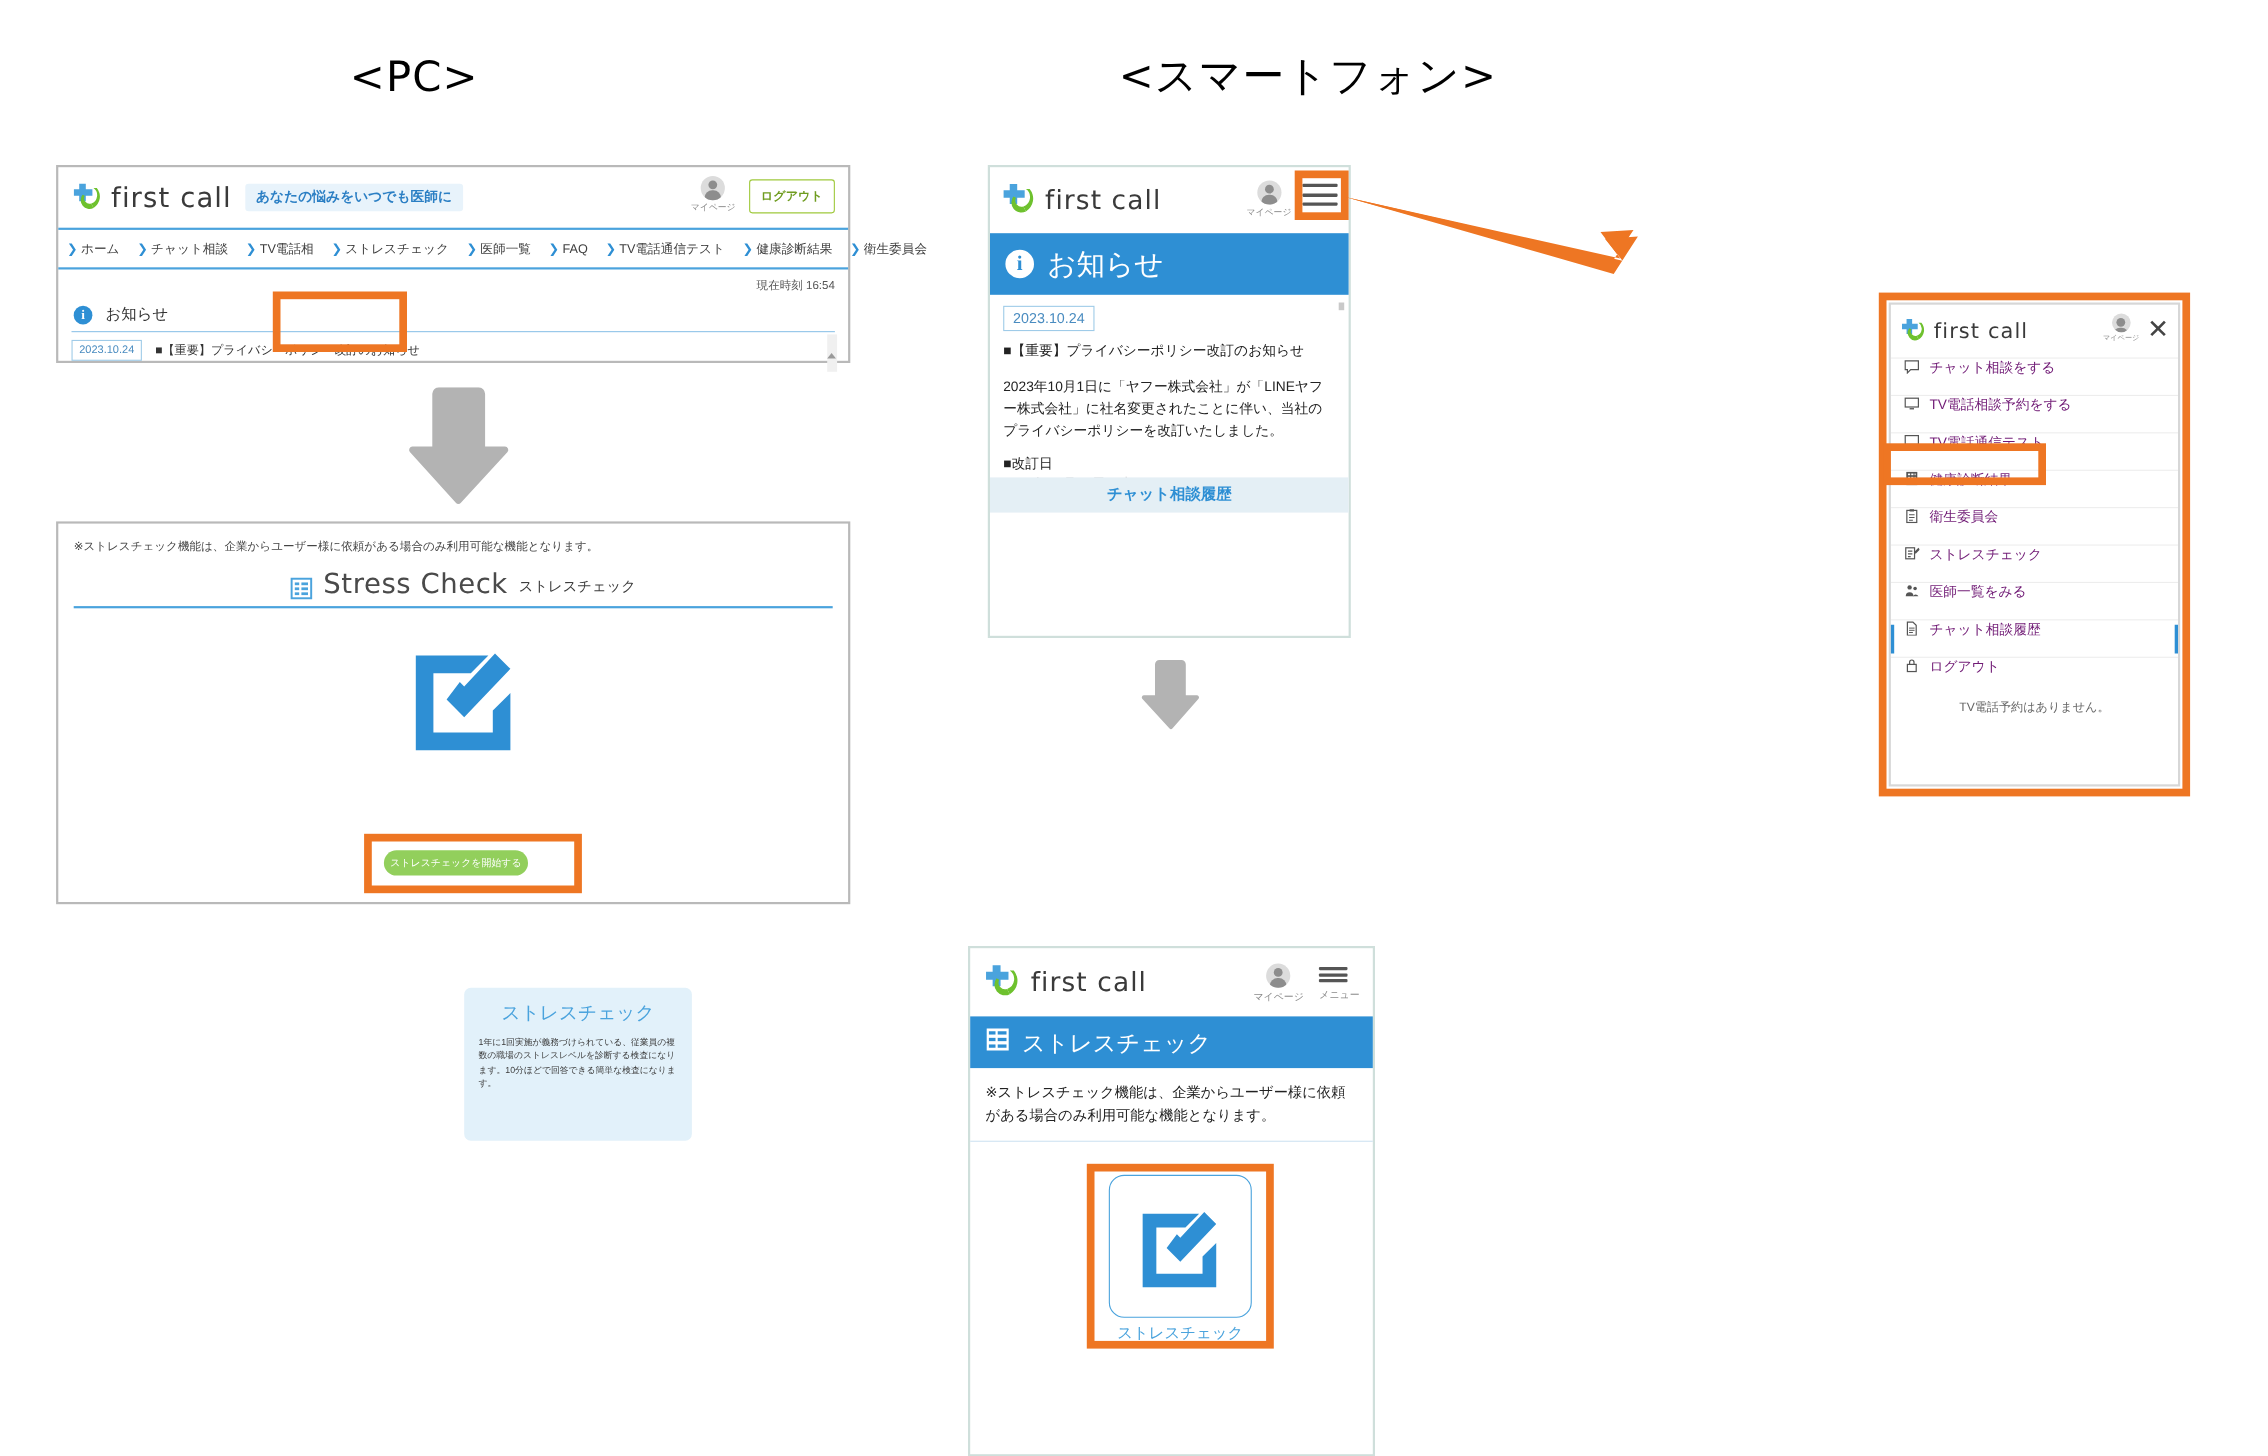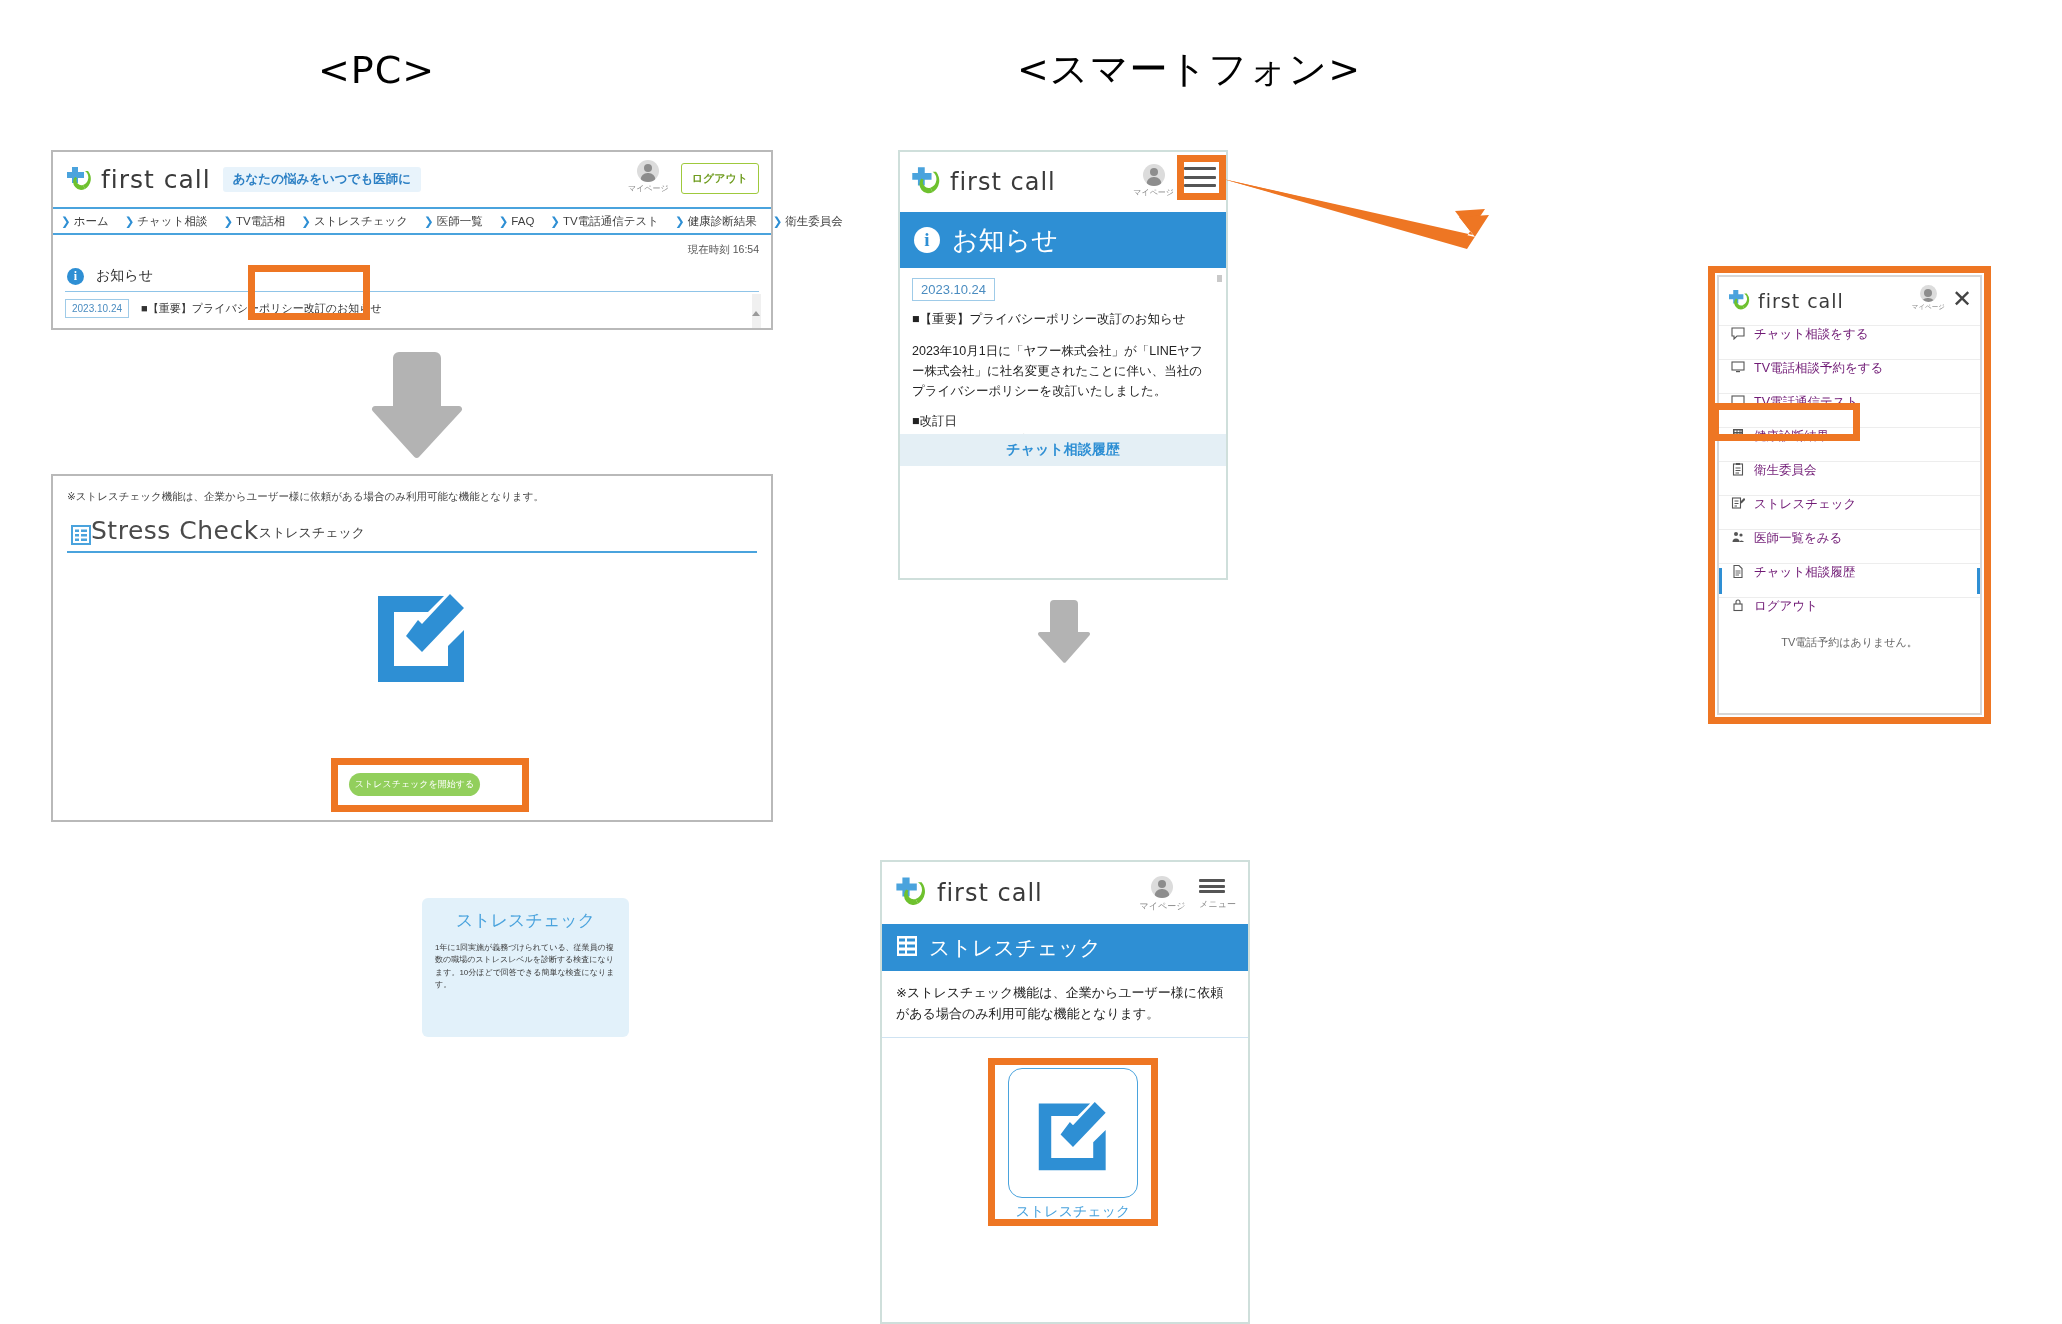--- a/index.html
+++ b/index.html
@@ -46,21 +46,21 @@
     content:""; position:absolute; left:50%; top:13px; transform:translateX(-50%);
     width:15px; height:10px; border-radius:7px 7px 0 0; background:#8d8d8d;
   }
   .mypage-label { font-size:8px; color:#8a8a8a; margin-top:1px; }
   .logout-btn {
     border:1px solid #9fc93c; color:#6f9c1f; font-size:11px; font-weight:bold;
     padding:7px 10px; border-radius:3px; background:#fff; white-space:nowrap;
   }
   .navbar {
     border-top:2px solid #4aa3dd; border-bottom:2px solid #4aa3dd;
-    height:28px; display:flex; align-items:center; padding-left:8px; gap:16px;
+    height:38px; display:flex; align-items:center; padding-left:8px; gap:16px;
   }
   .nav-item { font-size:11.5px; color:#3e3e3e; white-space:nowrap; }
   .nav-item .car { color:#2e8fd4; font-weight:bold; margin-right:3px; }
   .time-row { text-align:right; font-size:10.5px; color:#555; padding:8px 12px 0 0; }
   .notice-head { display:flex; align-items:center; gap:12px; padding:10px 0 4px 14px; }
   .info-ico {
     width:17px; height:17px; border-radius:50%; background:#2e8fd4; color:#fff;
     font-size:12px; font-weight:bold; display:flex; align-items:center; justify-content:center;
     font-family:"Liberation Serif",serif;
   }
@@ -75,21 +75,21 @@
 
   
   .ohl { position:absolute; border:7px solid #ee7623; background:transparent; }
 
   
   .grey-arrow { position:absolute; }
 
   
   #pc-win2 { left:51px; top:474px; width:722px; height:348px; }
   .note-line { font-size:10.5px; color:#444; padding:14px 0 0 14px; }
-  .sc-head { display:flex; align-items:flex-end; padding:12px 0 0 18px; }
+  .sc-head { display:flex; align-items:flex-end; gap:10px; padding:12px 0 0 18px;justify-content:center; }
   .sc-ico { width:20px; height:20px; flex:none; }
   .sc-en { font-size:25px; color:#4a4a4a; font-family:"DejaVu Sans",sans-serif; letter-spacing:.5px; }
   .sc-jp { font-size:13px; color:#3d3d3d; padding-bottom:3px; }
   .sc-rule { height:2px; background:#4aa3dd; margin:6px 14px 0 14px; }
   .check-big { position:absolute; left:372px; top:580px; }
   .card {
     position:absolute; left:422px; top:898px; width:207px; height:139px;
     background:#e2f1fa; border-radius:6px;
   }
   .card-title { text-align:center; color:#4aa3dd; font-size:17px; padding-top:11px; }

